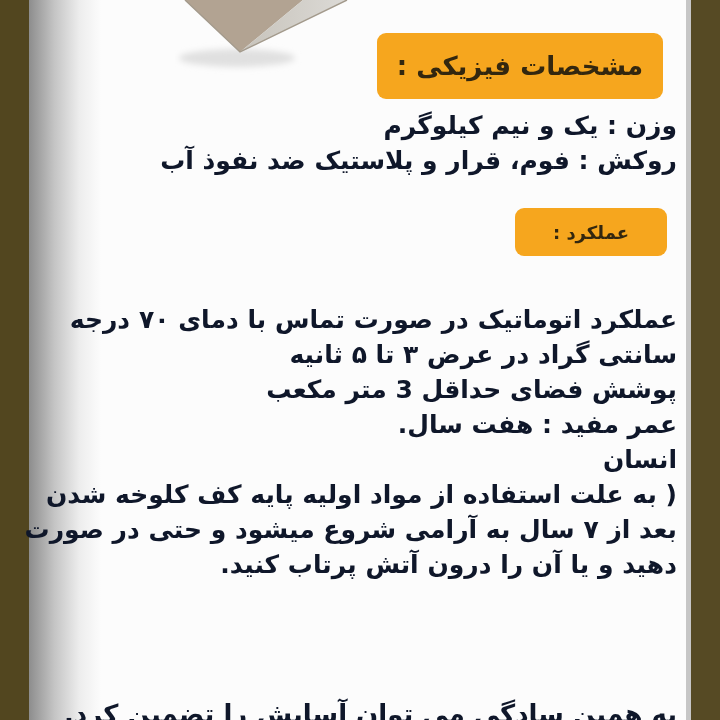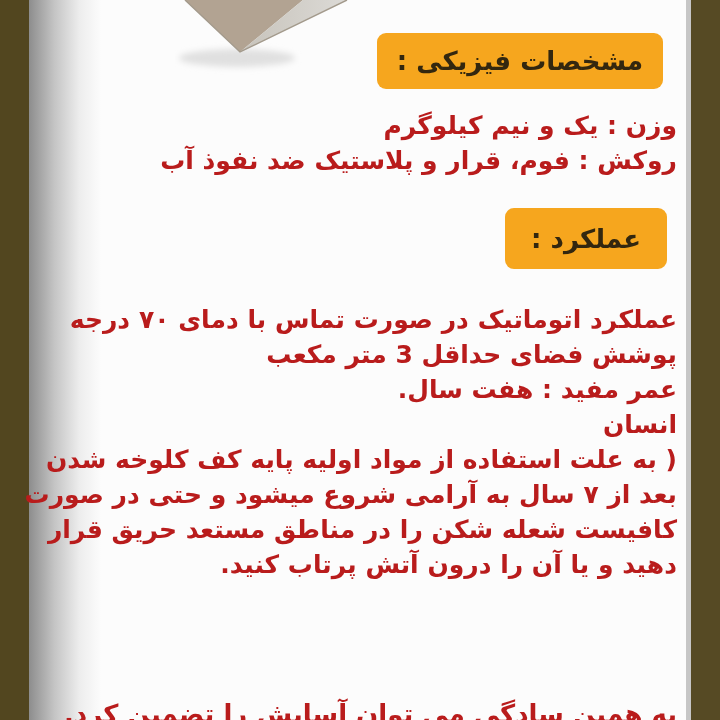--- a/index.html
+++ b/index.html
@@ -23,28 +23,28 @@
   .badge{
     position:absolute;
     background:#f6a61e;
     border-radius:9px;
     color:#33270f;
     font-weight:bold;
     white-space:nowrap;
     display:flex;align-items:center;justify-content:center;
     box-sizing:border-box;
   }
-  .badge-physical{top:33px;right:57px;min-width:250px;height:56px;font-size:26px;padding:0 20px;}
-  .badge-performance{top:208px;right:53px;min-width:132px;height:61px;font-size:26px;padding:0 26px;}
+  .badge-physical{top:33px;right:57px;min-width:250px;height:66px;font-size:26px;padding:0 20px;}
+  .badge-performance{top:208px;right:53px;min-width:132px;height:48px;font-size:18px;padding:0 38px;}
   .textblock{
     position:absolute;
     right:43px;left:100px;
     text-align:right;
     font-weight:bold;
-    color:#b91c1c;
+    color:#0f172a;
     font-size:25px;
     line-height:35px;
   }
   .specs-block{top:108px;}
   .performance-block{top:302px;}
   .closing-block{top:697px;font-size:26px;}
   .txt-line{white-space:nowrap;}
 </style>
 </head>
 <body>
@@ -77,26 +77,26 @@
 
   <div class="textblock specs-block">
     <div class="txt-line">وزن : یک و نیم کیلوگرم</div>
     <div class="txt-line">روکش : فوم، قرار و پلاستیک ضد نفوذ آب</div>
   </div>
 
   <div class="badge badge-performance">عملکرد :</div>
 
   <div class="textblock performance-block">
     <div class="txt-line">عملکرد اتوماتیک در صورت تماس با دمای ۷۰ درجه</div>
+    <div class="txt-line">سانتی گراد در عرض ۳ تا ۵ ثانیه</div>
     <div class="txt-line">پوشش فضای حداقل 3 متر مکعب</div>
     <div class="txt-line">عمر مفید : هفت سال.</div>
     <div class="txt-line">انسان</div>
     <div class="txt-line">( به علت استفاده از مواد اولیه پایه کف کلوخه شدن</div>
     <div class="txt-line">بعد از ۷ سال به آرامی شروع میشود و حتی در صورت</div>
-    <div class="txt-line">کافیست شعله شکن را در مناطق مستعد حریق قرار</div>
     <div class="txt-line">دهید و یا آن را درون آتش پرتاب کنید.</div>
   </div>
 
   <div class="textblock closing-block">
     <div class="txt-line">به همین سادگی می توان آسایش را تضمین کرد.</div>
   </div>
 
 </div>
 
 </body></html>

